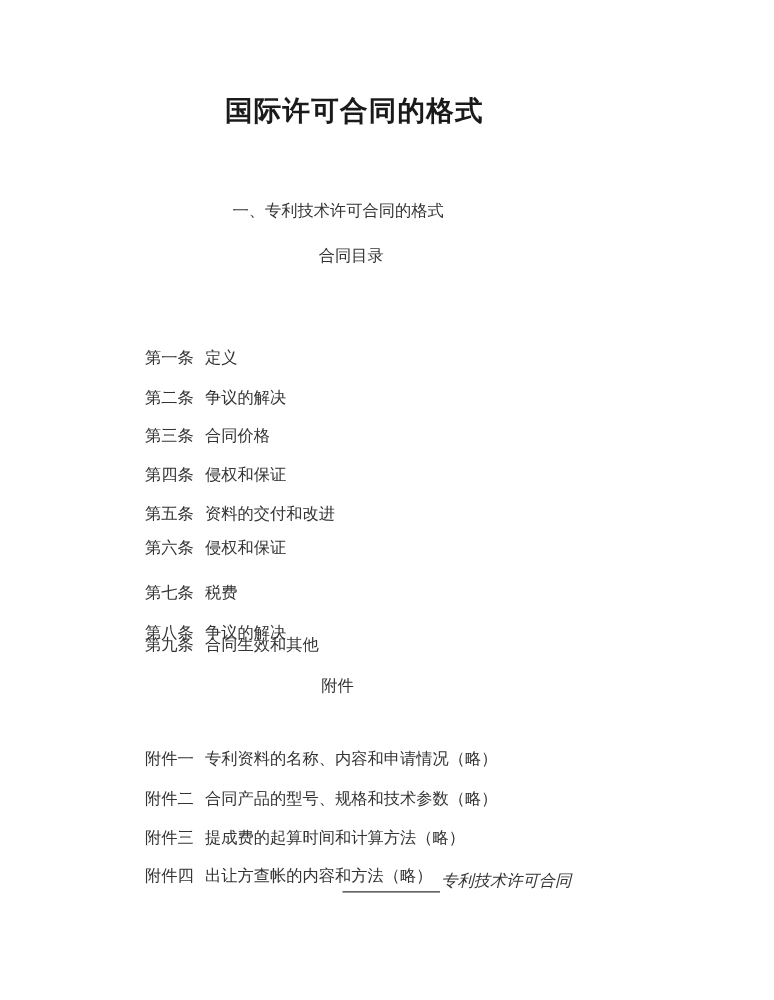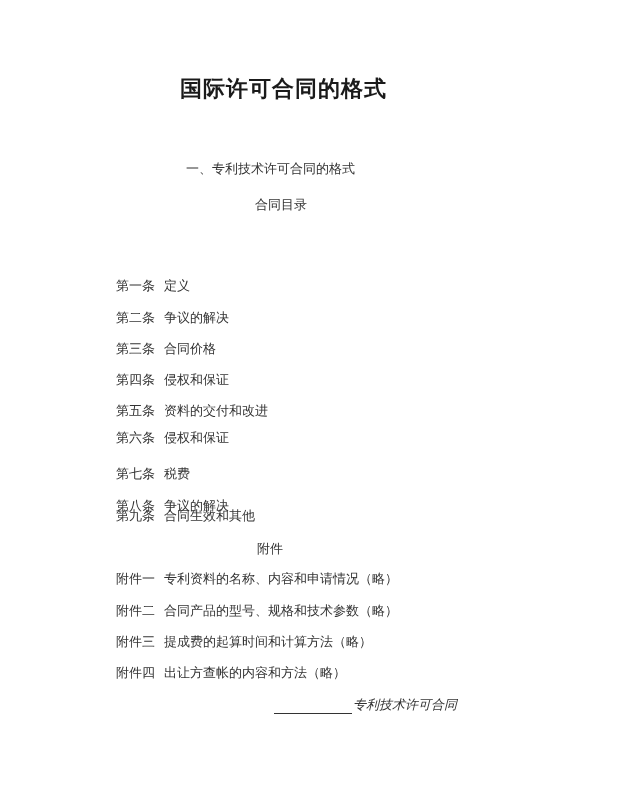--- a/index.html
+++ b/index.html
@@ -9,21 +9,21 @@
            font-size:22px; font-weight:bold; color:#1a1a1a; letter-spacing:1px; }
   .section { position:absolute; left:0; width:541px; top:160px; text-align:center;
              font-size:13px; color:#333; padding-left:0; }
   .section span { position:relative; left:0; }
   .toc-head { position:absolute; left:0; width:562px; top:196px; text-align:center;
               font-size:13px; color:#333; }
   .art { position:absolute; left:116px; font-size:13px; color:#333; white-space:nowrap;margin-top:21px; }
   .art .num { display:inline-block; width:48px; }
   .annex-head { position:absolute; left:0; width:540px; top:540px; text-align:center;
                 font-size:13px; color:#333; }
-  .annex { position:absolute; left:116px; font-size:13px; color:#333; white-space:nowrap; }
+  .annex { position:absolute; left:116px; font-size:13px; color:#333; white-space:nowrap;margin-top:28px; }
   .annex .num { display:inline-block; width:48px; }
   .footer { position:absolute; left:274px; top:696px; font-size:13px; color:#333; white-space:nowrap;font-style:italic; }
   .footer .line { display:inline-block; width:78px; border-bottom:1px solid #333; vertical-align:bottom; margin-right:1px; height:12px; }
 </style>
 </head>
 <body>
 
 <div class="title">国际许可合同的格式</div>
 <div class="section"><span>一、专利技术许可合同的格式</span></div>
 <div class="toc-head">合同目录</div>

